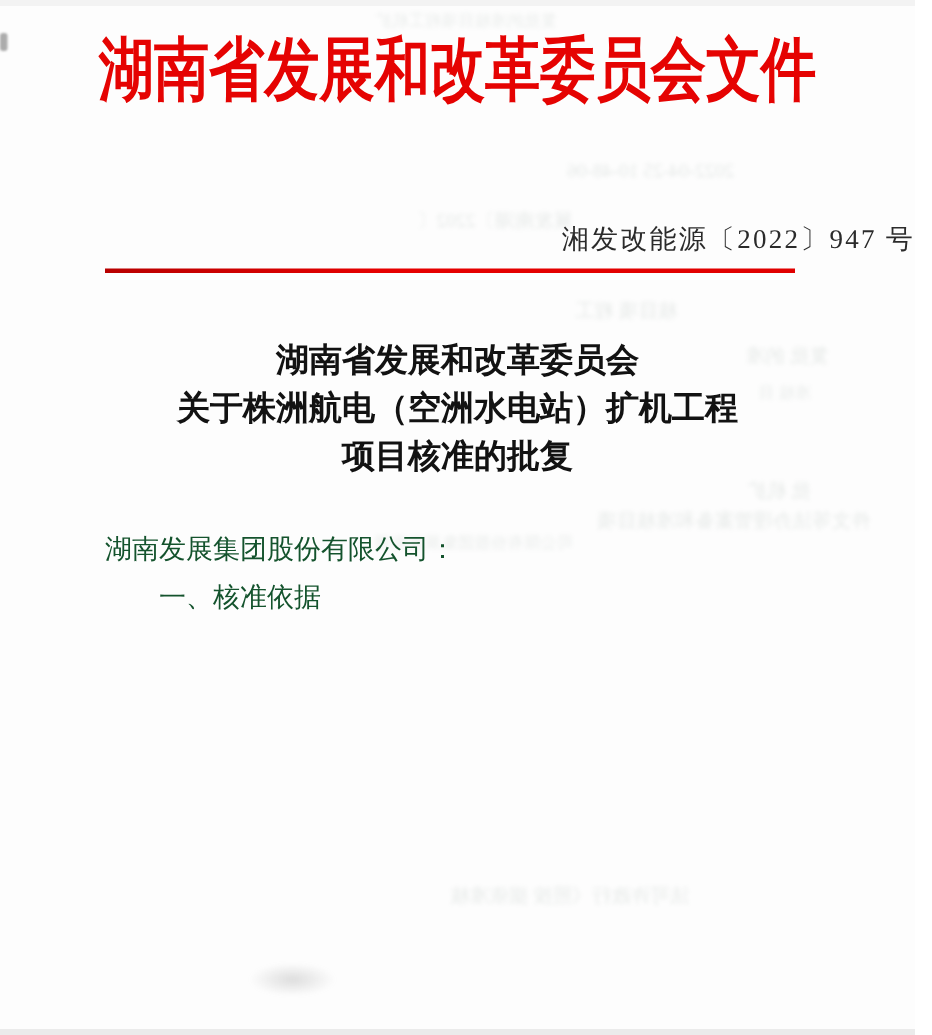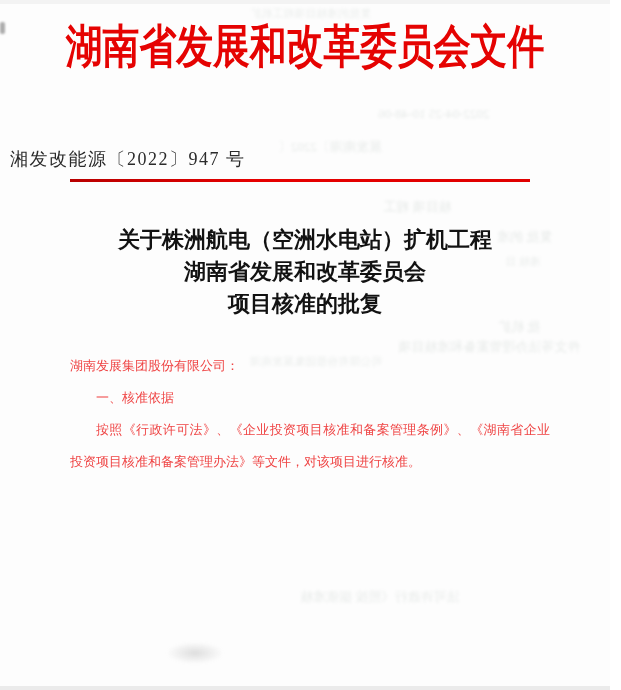--- a/index.html
+++ b/index.html
@@ -37,21 +37,21 @@
     font-weight: bold;
     color: #e50302;
     transform: scaleX(0.80);
     transform-origin: center;
     white-space: nowrap;
   }
   .doc-number {
     position: absolute;
     top: 147px; left: 0;
     width: 100%;
-    text-align: left;
+    text-align: right;
     padding-left: 10px;
     box-sizing: border-box;
     font-size: 18px;
     letter-spacing: 1.5px;
     color: #2b2b2b;
   }
   .red-rule {
     position: absolute;
     top: 179px; left: 70px;
     width: 460px; height: 3px;
@@ -64,23 +64,23 @@
     text-align: center;
     font-size: 22px;
     font-weight: bold;
     line-height: 32px;
     color: #121212;
   }
   .body-text {
     position: absolute;
     top: 350px; left: 70px;
     width: 480px;
-    font-size: 13px;
+    font-size: 18px;
     line-height: 32px;
-    color: #ef4444;
+    color: #14532d;
     text-align: justify;
   }
   .body-text p { margin: 0; }
   .indent { text-indent: 2em; }
   .heading { font-weight: normal; }
   .ghost {
     position: absolute;
     color: #76897f;
     opacity: 0.17;
     filter: blur(1.4px);
@@ -127,26 +127,25 @@
   <span class="speck"></span>
   <span class="smudge"></span>
 
   <div class="red-header">湖南省发展和改革委员会文件</div>
 
   <div class="doc-number">湘发改能源〔2022〕947 号</div>
 
   <div class="red-rule"></div>
 
   <div class="doc-title">
+    <div>湖南省发展和改革委员会</div>
     <div>关于株洲航电（空洲水电站）扩机工程</div>
-    <div>湖南省发展和改革委员会</div>
     <div>项目核准的批复</div>
   </div>
 
   <div class="body-text">
     <p>湖南发展集团股份有限公司：</p>
     <p class="indent heading">一、核准依据</p>
-    <p class="indent">按照《行政许可法》、《企业投资项目核准和备案管理条例》、《湖南省企业投资项目核准和备案管理办法》等文件，对该项目进行核准。</p>
   </div>
 
   <div class="bottom-edge"></div>
 
 </div>
 
 </body></html>

